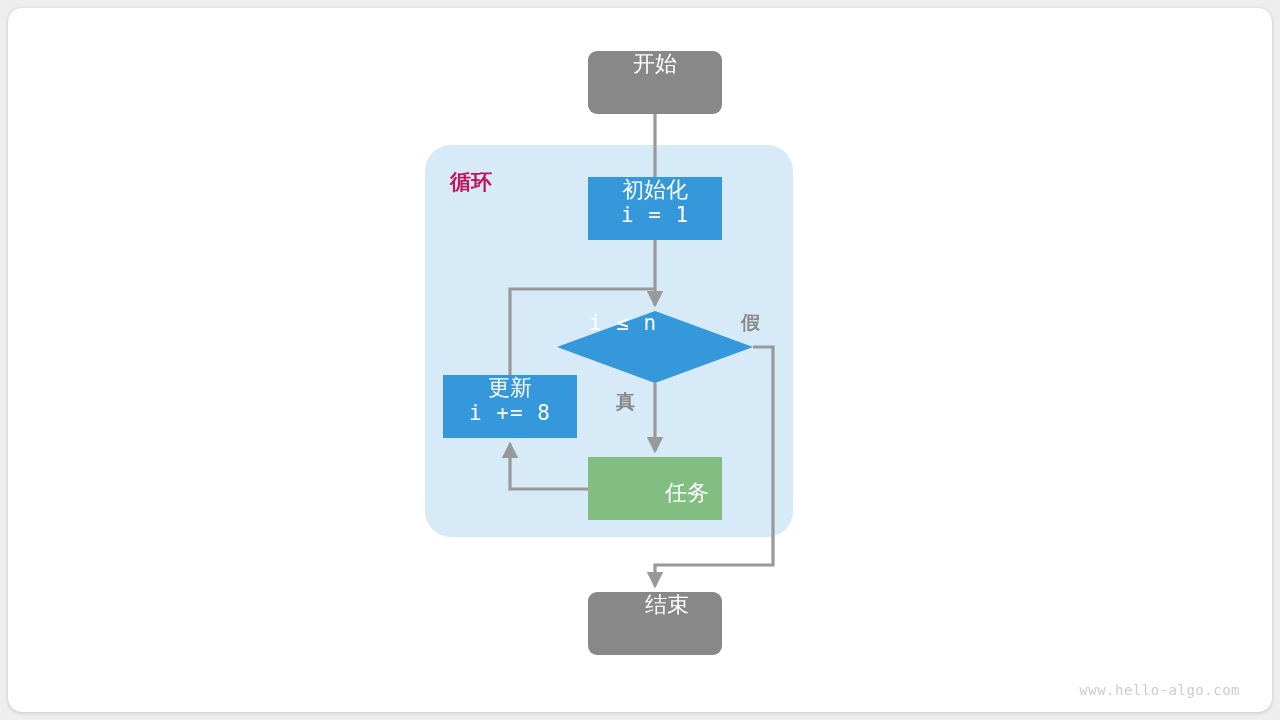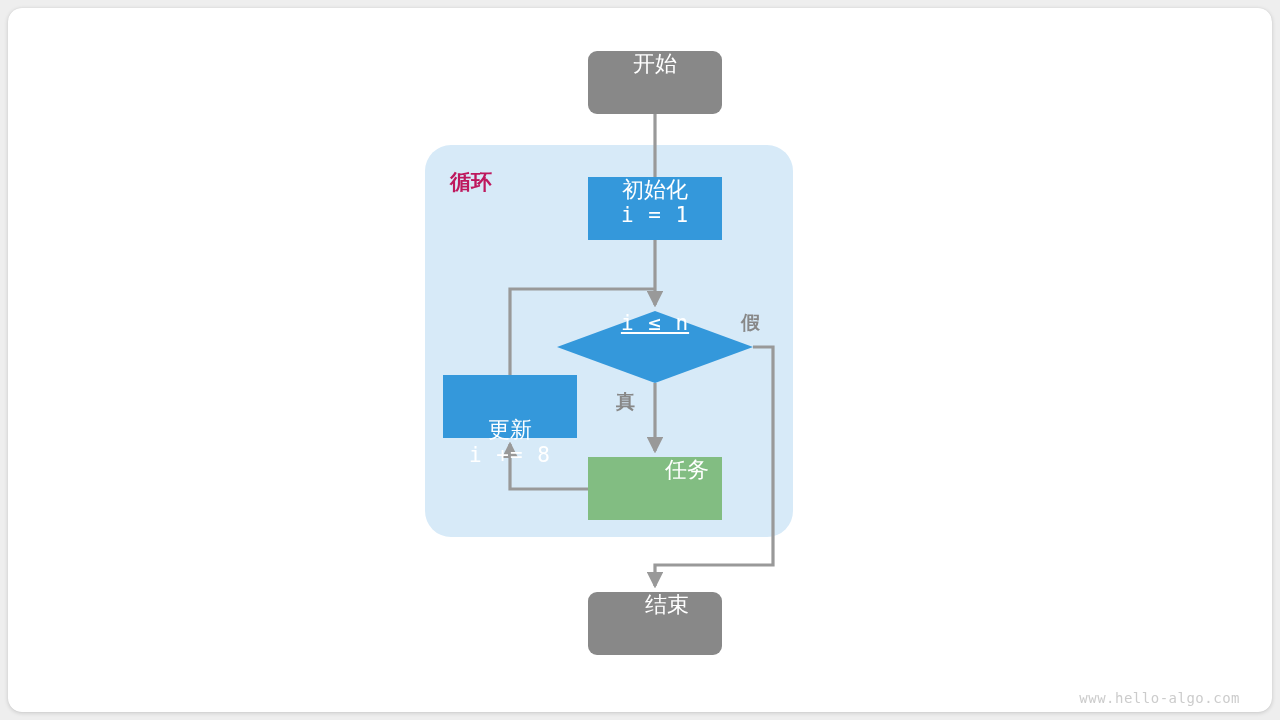--- a/index.html
+++ b/index.html
@@ -67,21 +67,21 @@
     left: 450px;
     top: 168px;
     color: #be185d;
     font-family: "Liberation Sans", "DejaVu Sans", sans-serif;
     font-size: 21px;
     font-weight: bold;
   }
   #watermark {
     position: absolute;
     right: 40px;
-    bottom: 14px;
+    bottom: 22px;
     color: #cccccc;
     font-family: "DejaVu Sans Mono", "Liberation Mono", monospace;
     font-size: 14px;
     letter-spacing: 0.5px;
   }
 </style>
 </head>
 <body>
 
 <div id="stage">
@@ -128,30 +128,30 @@
 
   <div class="node-label" style="left:588px; top:51px; width:134px; height:63px;">
     <span class="txt-cn">开始</span>
   </div>
 
   <div class="node-label" style="left:588px; top:177px; width:134px; height:63px;">
     <span class="txt-cn">初始化</span>
     <span class="txt-mono">i = 1</span>
   </div>
 
-  <div class="node-label" style="left:557px; top:311px; width:196px; height:72px;text-decoration:underline;">
+  <div class="node-label" style="left:525px; top:311px; width:196px; height:72px;">
     <span class="txt-mono">i ≤ n</span>
   </div>
 
-  <div class="node-label" style="left:443px; top:375px; width:134px; height:63px;margin-top:42px;">
+  <div class="node-label" style="left:443px; top:375px; width:134px; height:63px;">
     <span class="txt-cn">更新</span>
     <span class="txt-mono">i += 8</span>
   </div>
 
-  <div class="node-label" style="left:588px; top:457px; width:110px; height:63px;padding-left:44px;">
+  <div class="node-label" style="left:588px; top:480px; width:110px; height:63px;padding-left:44px;">
     <span class="txt-cn">任务</span>
   </div>
 
   <div class="node-label" style="left:600px; top:592px; width:134px; height:63px;">
     <span class="txt-cn">结束</span>
   </div>
 
   <div class="edge-label" style="left:616px; top:389px;">真</div>
 
   <div class="edge-label" style="left:741px; top:310px;">假</div>

